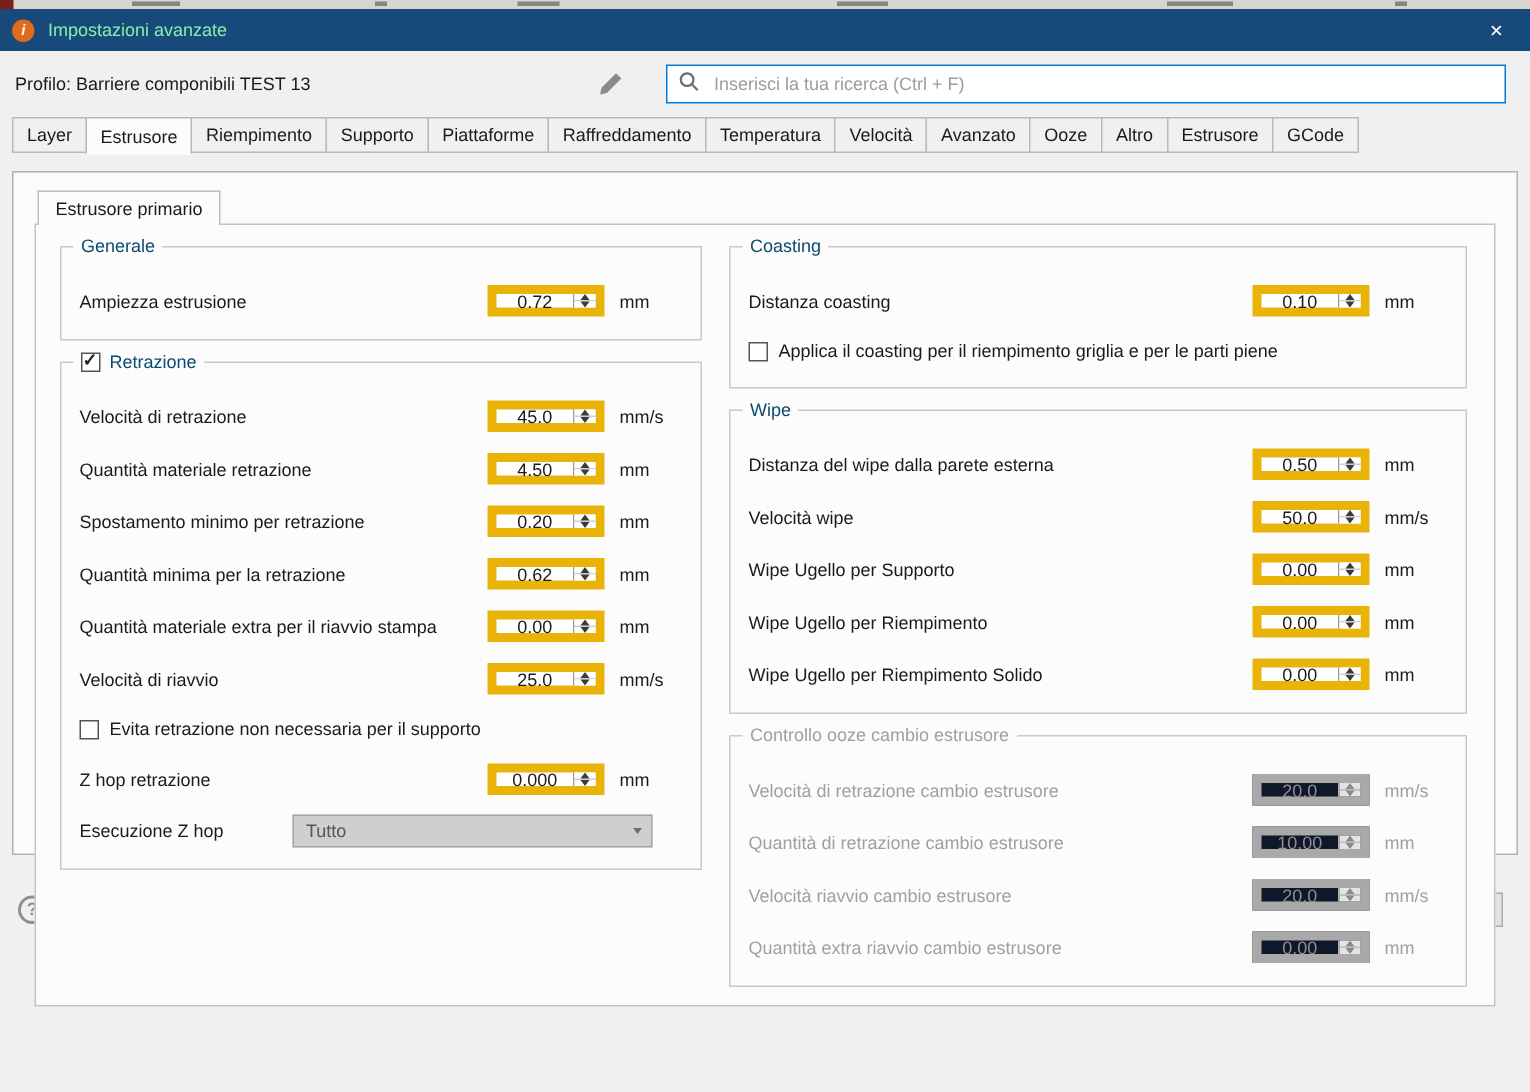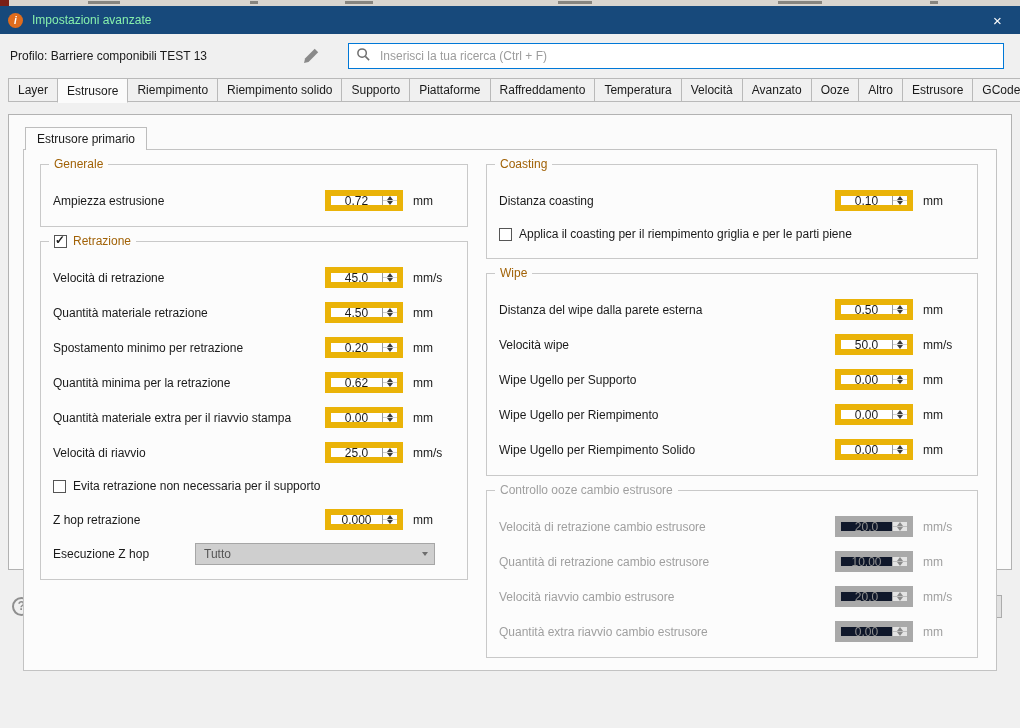--- a/index.html
+++ b/index.html
@@ -18,21 +18,21 @@
   .titlebar { height:28px; background:#17497b; display:flex; align-items:center; padding-left:8px; }
   .info-icon { width:15px; height:15px; border-radius:50%; background:#df6c1d; color:#fff;
     font-size:10px; font-weight:bold; font-style:italic; display:flex; align-items:center; justify-content:center; }
   .titlebar-title { color:#86efac; margin-left:9px; }
   .close-btn { margin-left:auto; width:45px; height:28px; color:#fff; font-size:15px;
     display:flex; align-items:center; justify-content:center; cursor:default; }
 
   
   .header-row { height:44px; display:flex; align-items:center; padding:0 16px 0 10px; }
   .pencil-icon { margin-left:auto; margin-right:28px; width:18px; height:18px; }
-  .searchbox { width:656px; height:26px; background:#fff; border:1px solid #0078d7;
+  .searchbox { width:560px; height:26px; background:#fff; border:1px solid #0078d7;
     display:flex; align-items:center; padding:0 7px; }
   .search-input { border:none; outline:none; flex:1; margin-left:7px;
     font-family:"Liberation Sans",sans-serif; font-size:12px; color:#333; background:transparent; }
   .search-input::placeholder { color:#9c9c9c; }
 
   
   .tabbar { display:flex; align-items:flex-end; height:24px; padding-left:8px; position:relative; z-index:2; }
   .tab { padding:4px 9px; background:#f0f0f0; border:1px solid #b9b9b9; margin-right:-1px;
     white-space:nowrap; position:relative; }
   .tab.active { background:#fbfbfb; border-bottom:1px solid #fbfbfb; padding-top:5px;
@@ -46,21 +46,21 @@
   .subtab { padding:4px 11px; background:#fcfcfc; border:1px solid #bdbdbd; border-bottom:none;
     margin-bottom:-1px; }
   .inner-panel { border:1px solid #c3c3c3; background:#fcfcfc; height:522px;
     padding:14px 16px 8px; display:flex; gap:18px; position:relative; z-index:1; }
   .col-left { width:428px; }
   .col-right { width:492px; }
 
   
   .group { position:relative; border:1px solid #c9c9c9; padding:18px 12px 8px; margin-bottom:14px; }
   .group-title { position:absolute; top:-8px; left:8px; background:#fcfcfc; padding:0 5px;
-    color:#a16207; display:flex; align-items:center; gap:6px; }
+    color:#0c4a6e; display:flex; align-items:center; gap:6px; }
 
   
   .frow { display:flex; align-items:center; height:35px; }
   .flbl { flex:1; padding-right:6px; }
   .funit { width:42px; margin-left:10px; }
   .spin { width:78px; height:21px; background:#fff; border:6px solid #eab308; display:flex; flex:none; }
   .sval { flex:1; display:flex; align-items:center; justify-content:center; }
   .sarrows { width:15px; display:flex; flex-direction:column; border-left:1px solid #9a9a9a; }
   .sup,.sdn { flex:1; display:flex; align-items:center; justify-content:center; background:#fff; }
   .sup { border-bottom:1px solid #cfcfcf; }
@@ -139,21 +139,20 @@
         </svg>
     </span>
     <input class="search-input" placeholder="Inserisci la tua ricerca (Ctrl + F)" style="">
   </span>
 </div>
 
 <div class="tabbar">
   <span class="tab">Layer</span>
   <span class="tab active">Estrusore</span>
   <span class="tab">Riempimento</span>
-  <span class="tab">Riempimento solido</span>
   <span class="tab">Supporto</span>
   <span class="tab">Piattaforme</span>
   <span class="tab">Raffreddamento</span>
   <span class="tab">Temperatura</span>
   <span class="tab">Velocità</span>
   <span class="tab">Avanzato</span>
   <span class="tab">Ooze</span>
   <span class="tab">Altro</span>
   <span class="tab">Estrusore</span>
   <span class="tab">GCode</span>

